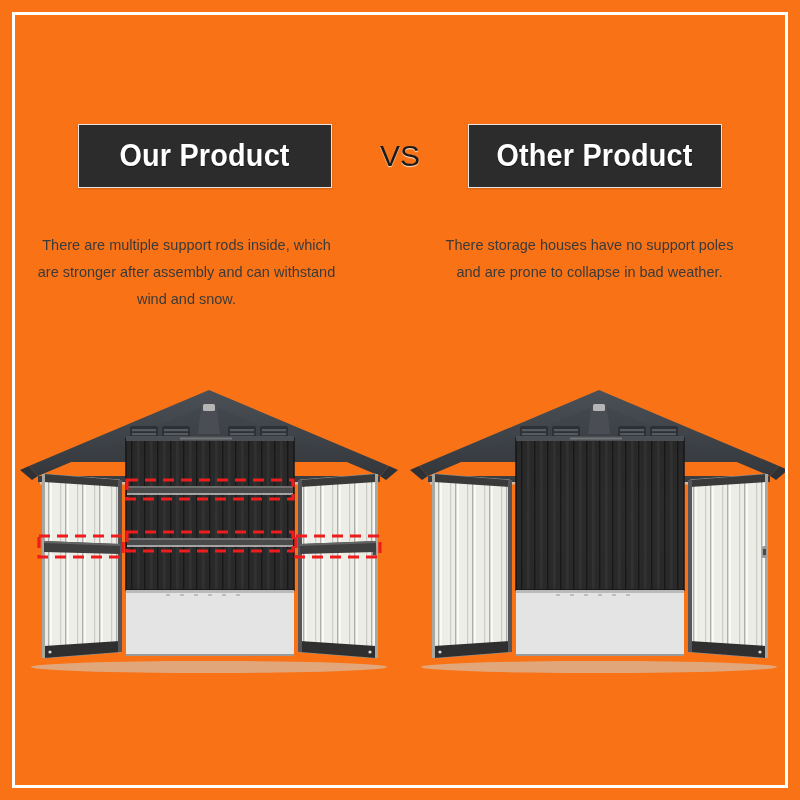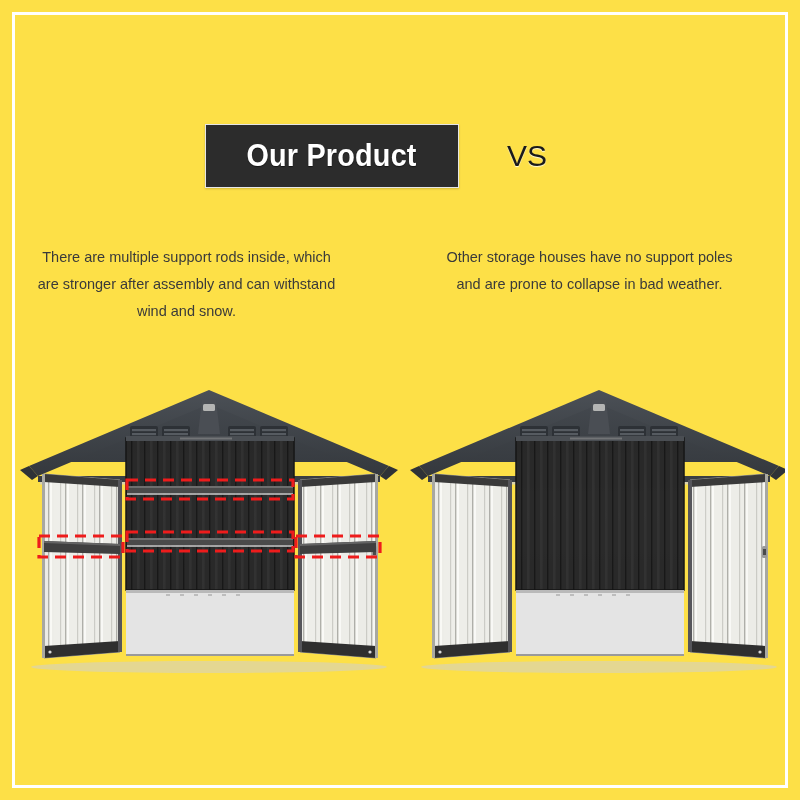--- a/index.html
+++ b/index.html
@@ -7,21 +7,21 @@
     padding: 0;
     background: #ffffff;
   }
   body {
     font-family: "Liberation Sans", sans-serif;
   }
   .page {
     position: relative;
     width: 800px;
     height: 800px;
-    background: #fde047;
+    background: #f97316;
     overflow: hidden;
   }
   
   .inset-frame {
     position: absolute;
     left: 12px;
     top: 12px;
     right: 12px;
     bottom: 12px;
     border: 3px solid #ffffff;
@@ -70,21 +70,21 @@
     font-size: 30px;
     font-weight: normal;
     font-family: "Liberation Sans", sans-serif;
     text-shadow: 0 1px 1px rgba(255,255,255,0.8);
   }
 
   
   .descriptions {
     position: absolute;
     left: 0;
-    top: 244px;
+    top: 232px;
     width: 776px;
     display: flex;
     z-index: 10;
     gap: 30px;
   }
   .desc-col {
     width: 400px;
     text-align: center;
     color: #3a3a3a;
     font-size: 14.5px;
@@ -122,28 +122,31 @@
 
 <div class="page">
 
   <div class="inset-frame"></div>
 
   <div class="headings">
     <div class="head-box">
       <span class="label">Our Product</span>
     </div>
     <div class="vs">VS</div>
+    <div class="head-box">
+      <span class="label">Other Product</span>
+    </div>
   </div>
 
   <div class="descriptions">
     <div class="desc-col">
       <p>There are multiple support rods inside, which are stronger after assembly and can withstand wind and snow.</p>
     </div>
     <div class="desc-col">
-      <p>Other storage houses have no support poles and are prone to collapse in bad weather.</p>
+      <p>There storage houses have no support poles and are prone to collapse in bad weather.</p>
     </div>
   </div>
 
   <div class="sheds">
 
     <div class="shed left">
       <svg viewBox="0 0 390 300" xmlns="http://www.w3.org/2000/svg">
         <defs>
           <linearGradient id="roofGradL" x1="0" y1="0" x2="0" y2="1">
             <stop offset="0" stop-color="#4b5056"></stop>

